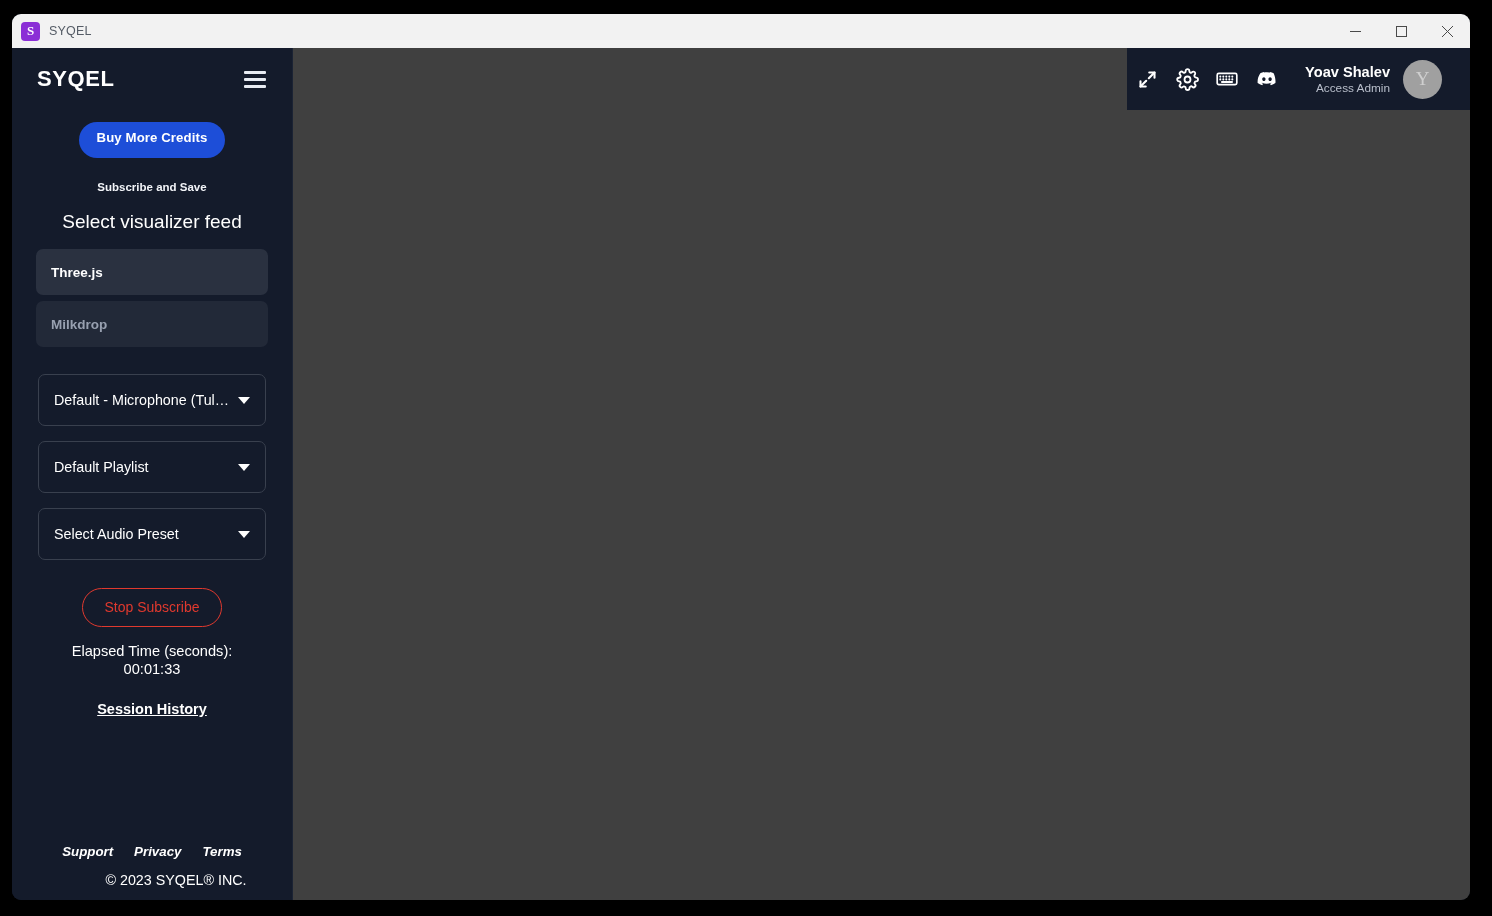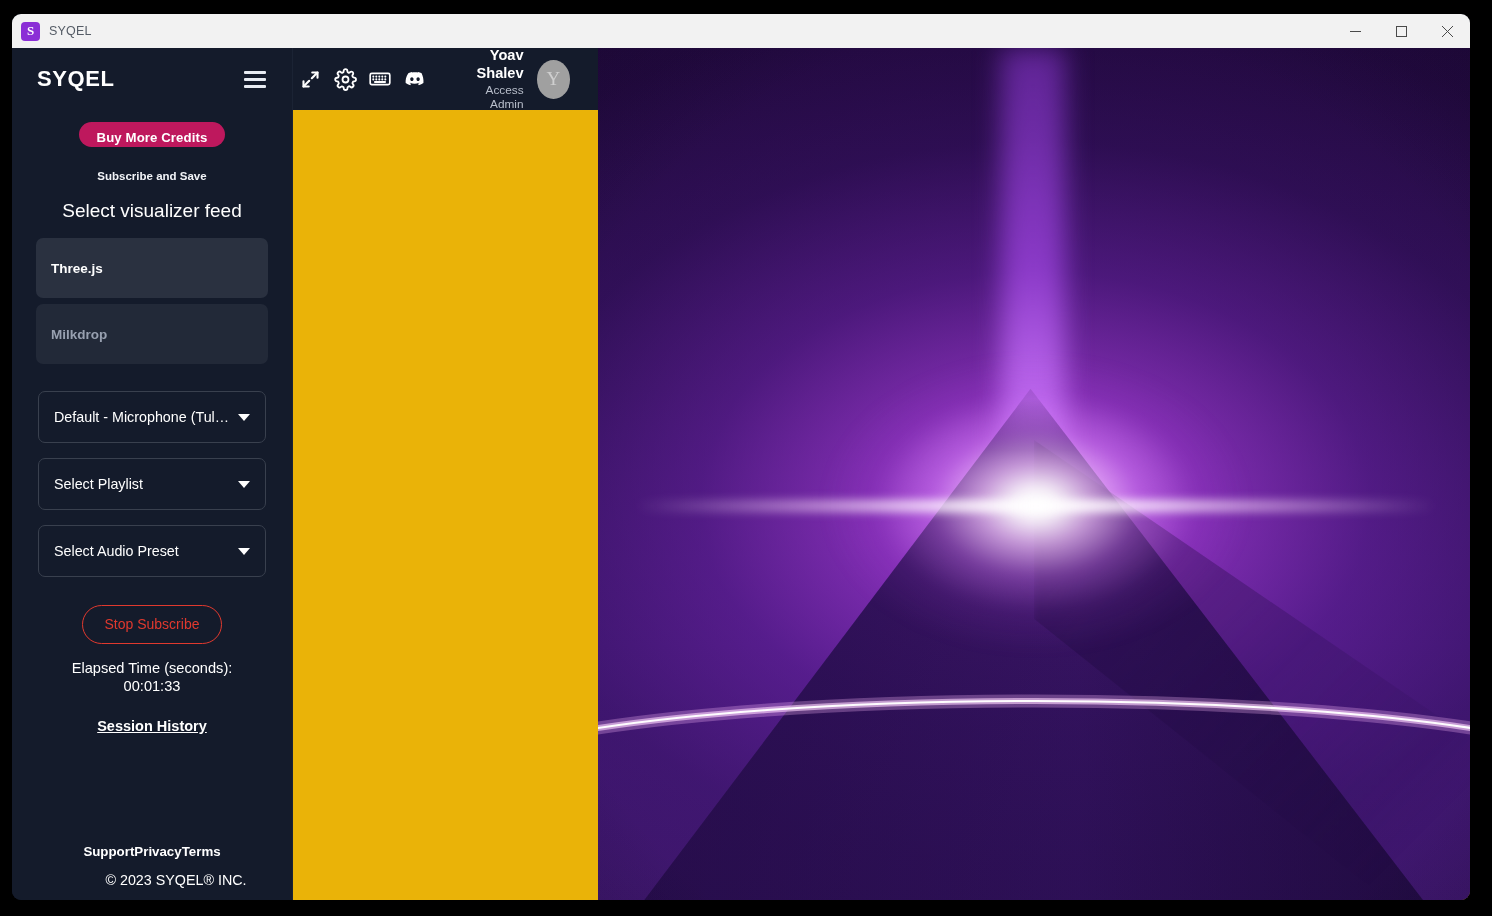--- a/index.html
+++ b/index.html
@@ -87,43 +87,43 @@
 
   #credits-line {
     margin-top: 25px;
     text-align: center;
     font-size: 20.5px; color: #fff; font-weight: 400;
     letter-spacing: .2px;
   }
   #buy-credits-wrap { text-align: center; margin-top: 12px; }
   #buy-credits {
     display: inline-block;
-    background: #be185d;
+    background: #1d4ed8;
     color: #fff;
     font-size: 13.2px; font-weight: bold;
-    padding: 8px 18px 2px;
+    padding: 8px 18px 13px;
     border: none; border-radius: 999px;
     cursor: pointer;
     letter-spacing: .1px;
   }
   #subscribe-save {
     text-align: center;
     margin-top: 23px;
     font-size: 11.5px; font-weight: bold; color: #f2f4f8;
     cursor: pointer;
   }
   #select-feed-title {
     text-align: center;
     margin-top: 18px;
     font-size: 19px; color: #ffffff; font-weight: 400;
   }
 
   .feed-list { margin-top: 16px; padding: 0 24px; }
   .feed-item {
-    height: 60px;
+    height: 46px;
     display: flex; align-items: center;
     padding-left: 15px;
     font-size: 13.5px; font-weight: bold;
     border-radius: 7px;
     cursor: pointer;
   }
   .feed-item.selected { background: #2a3140; color: #ffffff; }
   .feed-item.idle { background: #222938; color: #98a0b0; margin-top: 6px; }
 
   .select-box {
@@ -173,32 +173,32 @@
     font-size: 14.5px; font-weight: bold; color: #ffffff;
     cursor: pointer;
     text-decoration: underline;
   }
 
   #sidebar-footer {
     margin-top: auto;
     padding-bottom: 12px;
   }
   #footer-links {
-    display: flex; justify-content: center; 
-    font-size: 13.3px; font-weight: bold; color: #ffffff;
+    display: flex; justify-content: center; gap: 21px;
+    font-size: 13.3px; font-weight: bold; color: #ffffff; font-style: italic;
   }
   #footer-links span { cursor: pointer; }
   #copyright {
     text-align: center;
     margin-top: 13px;
     font-size: 14.3px; color: #ffffff; margin-left: 48px;
   }
 
   
-  #main { flex: 1; display: flex; flex-direction: row; min-width: 0; background:#eab308; }
+  #main { flex: 1; display: flex; flex-direction: column; min-width: 0; background:#404040;align-items:flex-end; }
 
   #topbar {
     height: 62px; flex: 0 0 62px;
     background: #141b2b;
     display: flex; align-items: center; justify-content: flex-end;
     padding-right: 28px;
     gap: 0;
   }
   .top-icon {
     width: 40px; height: 40px;
@@ -372,21 +372,21 @@
         <div class="feed-item selected">Three.js</div>
         <div class="feed-item idle">Milkdrop</div>
       </div>
 
       <div class="select-box first">
         <div class="select-label">Default - Microphone (Tula A...</div>
         <div class="caret"></div>
       </div>
 
       <div class="select-box">
-        <div class="select-label">Select Playlist</div>
+        <div class="select-label">Default Playlist</div>
         <div class="caret"></div>
       </div>
 
       <div class="select-box">
         <div class="select-label">Select Audio Preset</div>
         <div class="caret"></div>
       </div>
 
       <div id="stop-wrap">
         <button id="stop-visualizer">Stop Subscribe</button>

